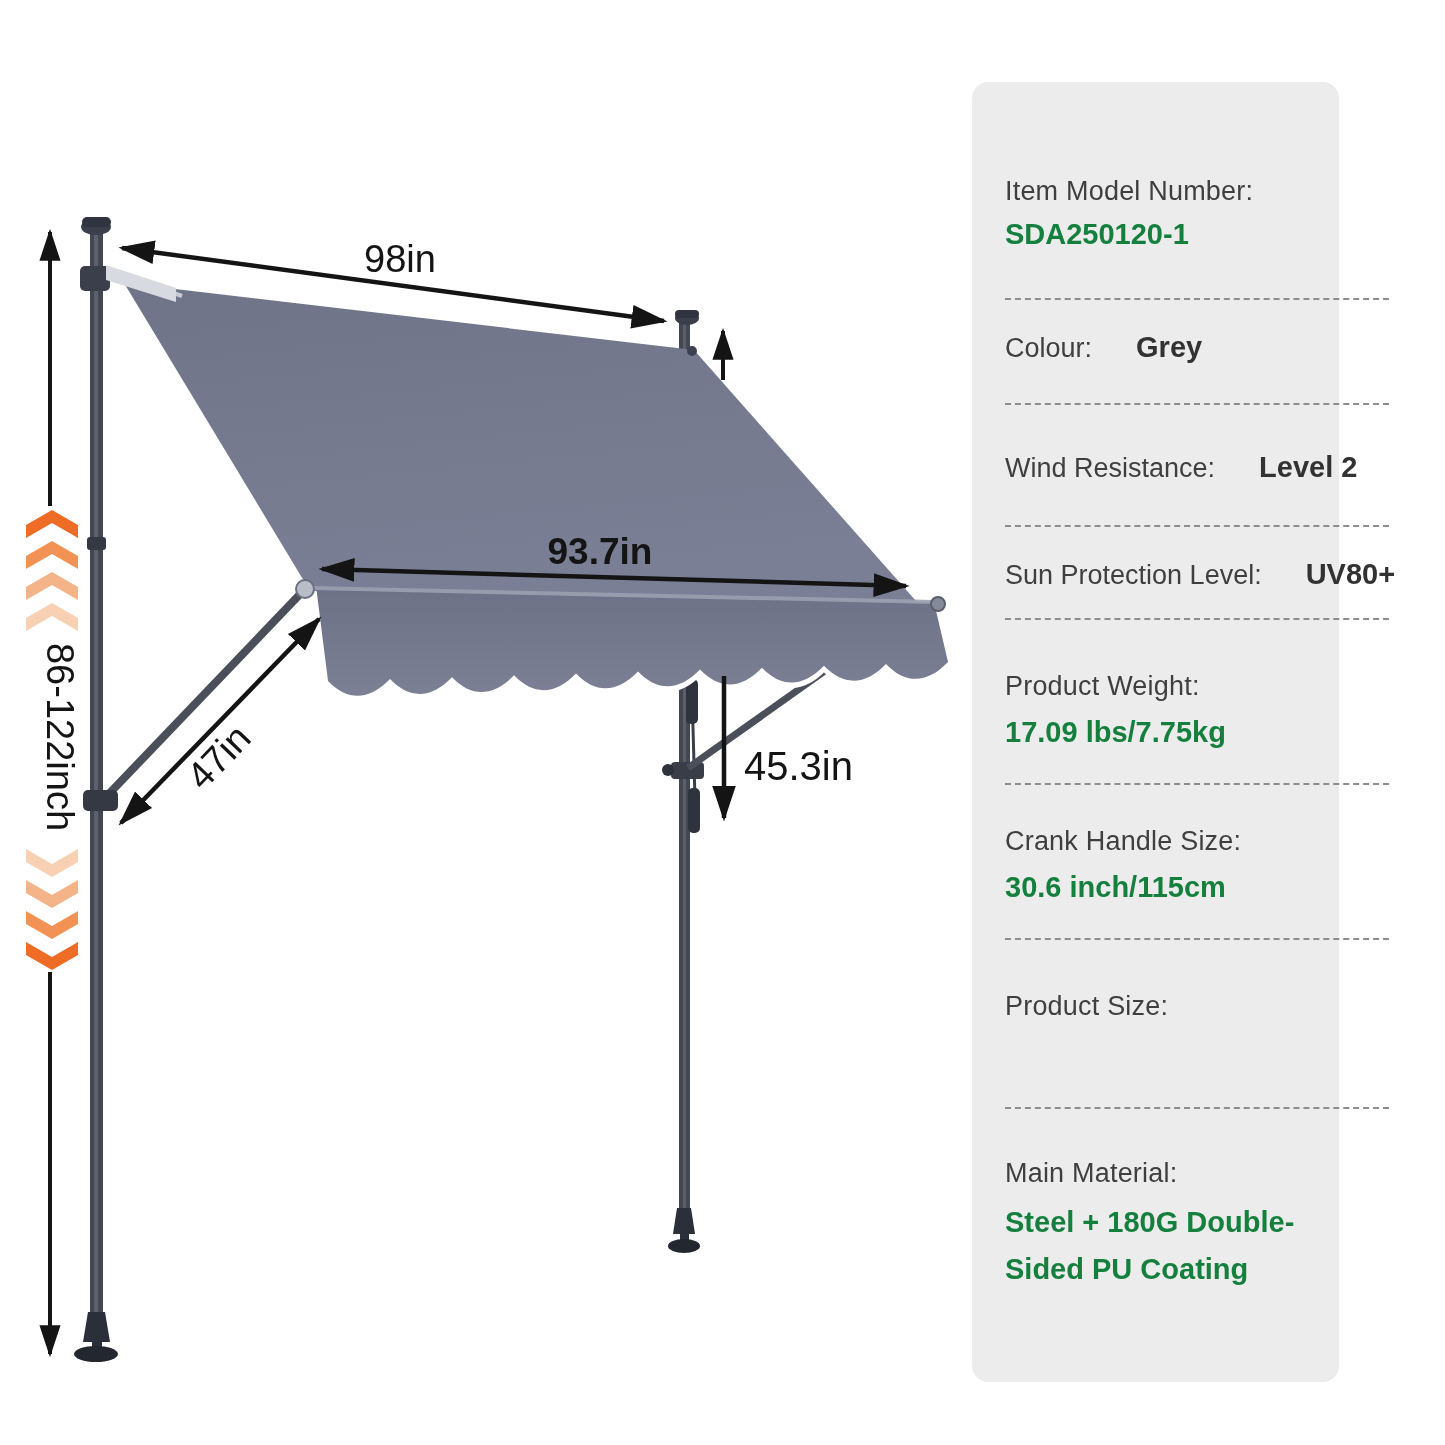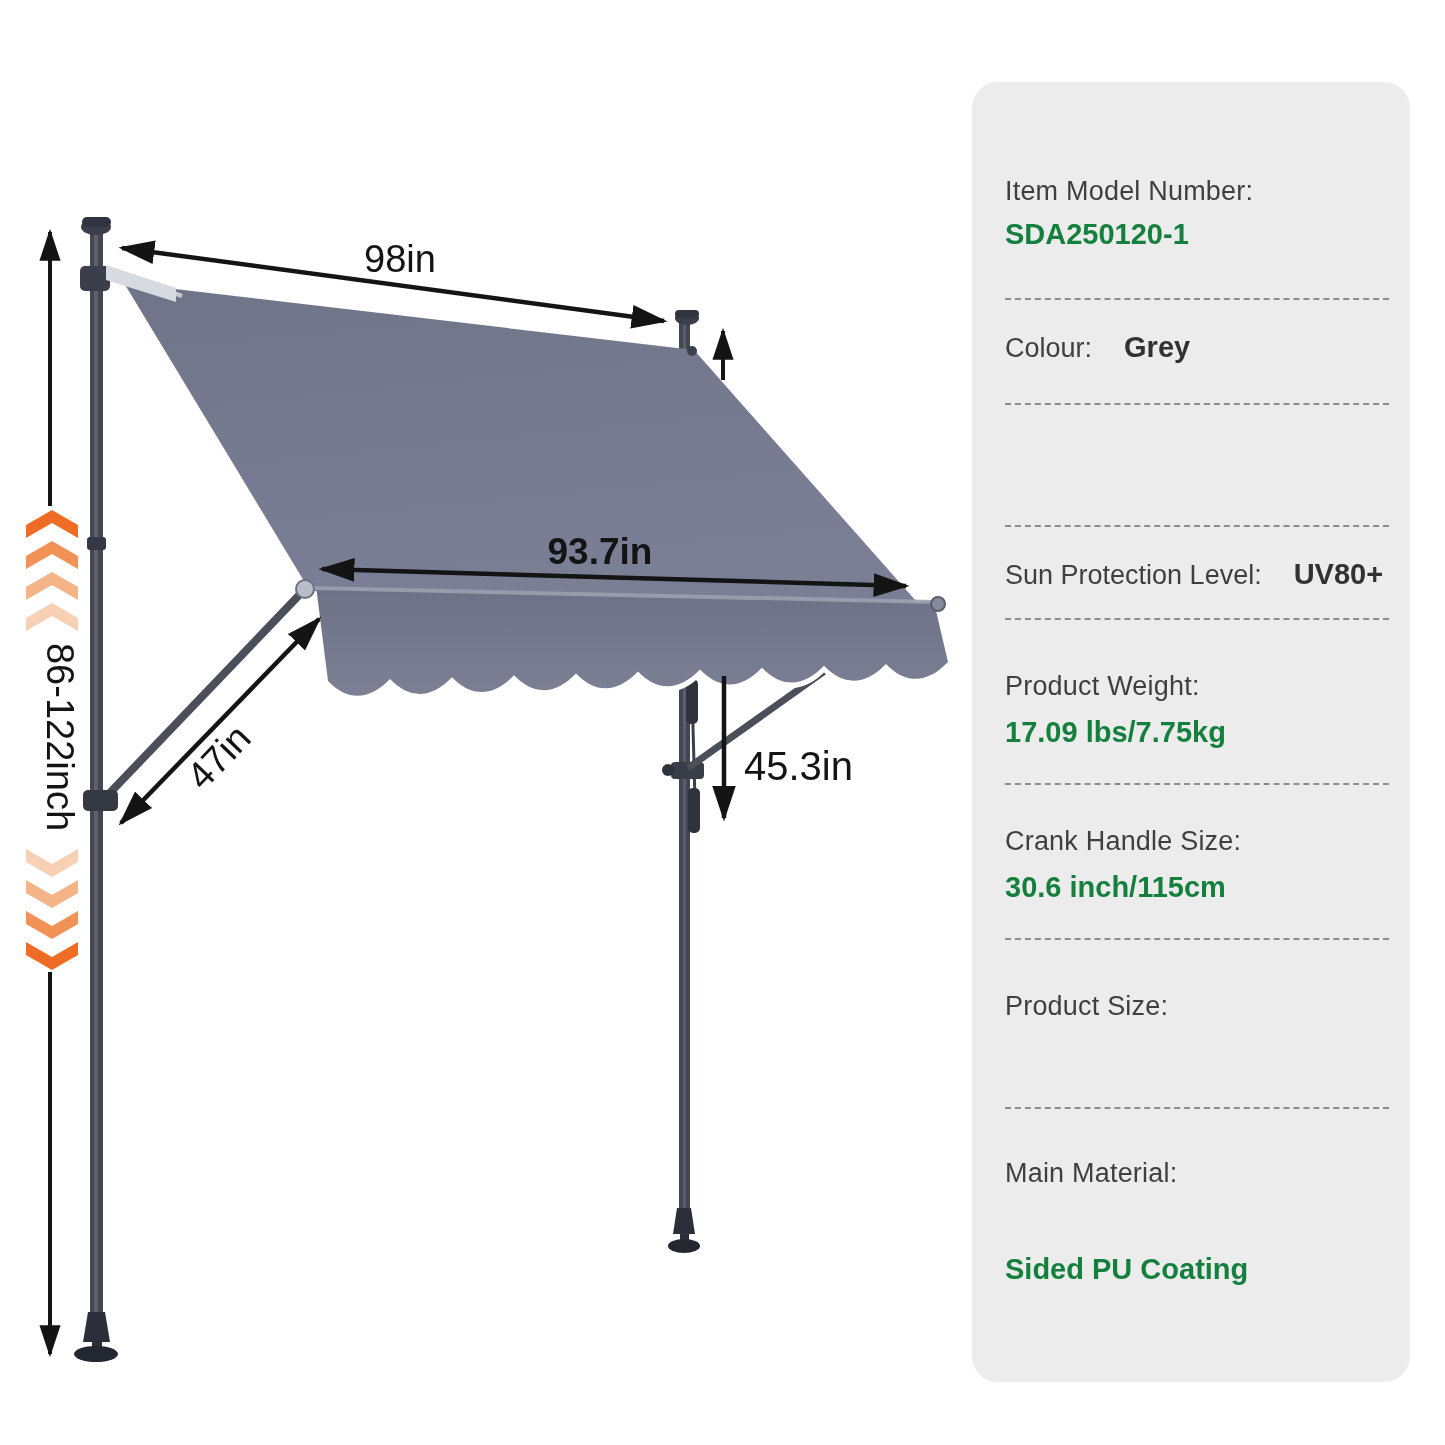--- a/index.html
+++ b/index.html
@@ -5,28 +5,28 @@
   html,body{margin:0;padding:0;background:#ffffff;}
   body{width:1445px;height:1445px;position:relative;overflow:hidden;
        font-family:"Liberation Sans",sans-serif;}
   #stage{position:absolute;left:0;top:0;width:1445px;height:1445px;}
   svg{position:absolute;left:0;top:0;}
   svg text{font-family:"Liberation Sans",sans-serif;fill:#141414;}
   .dim-label{font-size:38px;}
   .dim-label-bold{font-size:37px;font-weight:bold;}
 
   
-  .panel{position:absolute;left:972px;top:82px;width:438px;height:1300px;
-         background:#ececec;border-radius:26px;}
+  .panel{position:absolute;left:972px;top:82px;width:367px;height:1300px;
+         background:#ececec;border-radius:16px;}
   .spec-label{position:absolute;left:33px;font-size:27px;color:#3f3f3f;
               white-space:nowrap;letter-spacing:0.2px;}
   .spec-value{position:absolute;left:33px;font-size:29px;font-weight:bold;
               color:#15803d;white-space:nowrap;}
   .spec-inline{position:absolute;left:33px;display:flex;align-items:baseline;
-               gap:12px;white-space:nowrap;}
+               gap:24px;white-space:nowrap;}
   .spec-inline .lbl{font-size:27px;color:#3f3f3f;}
   .spec-inline .val{font-size:29px;font-weight:bold;color:#323232;margin-left:20px;}
   .sep{position:absolute;left:33px;width:384px;height:0;
        border-top:2px dashed #8d8d8d;}
 </style>
 </head>
 <body>
 
 <div id="stage">
 
@@ -145,36 +145,41 @@
     <div class="spec-label" style="top:94px">Item Model Number:</div>
     <div class="spec-value" style="top:136px">SDA250120-1</div>
     <div class="sep" style="top:216px"></div>
 
     <div class="spec-inline" style="top:249px">
       <span class="lbl">Colour:</span>
       <span class="val">Grey</span>
     </div>
     <div class="sep" style="top:321px"></div>
 
+    <div class="spec-inline" style="top:369px">
+      <span class="lbl">Wind Resistance:</span>
+      <span class="val">Level 2</span>
+    </div>
     <div class="sep" style="top:443px"></div>
 
     <div class="spec-inline" style="top:476px">
       <span class="lbl">Sun Protection Level:</span>
       <span class="val">UV80+</span>
     </div>
     <div class="sep" style="top:536px"></div>
 
     <div class="spec-label" style="top:589px">Product Weight:</div>
     <div class="spec-value" style="top:634px">17.09 lbs/7.75kg</div>
     <div class="sep" style="top:701px"></div>
 
     <div class="spec-label" style="top:744px">Crank Handle Size:</div>
     <div class="spec-value" style="top:789px">30.6 inch/115cm</div>
     <div class="sep" style="top:856px"></div>
 
     <div class="spec-label" style="top:909px">Product Size:</div>
     <div class="sep" style="top:1025px"></div>
 
     <div class="spec-label" style="top:1076px">Main Material:</div>
+    <div class="spec-value" style="top:1124px">Steel + 180G Double-</div>
     <div class="spec-value" style="top:1171px">Sided PU Coating</div>
   </div>
 
 </div>
 
 </body></html>

